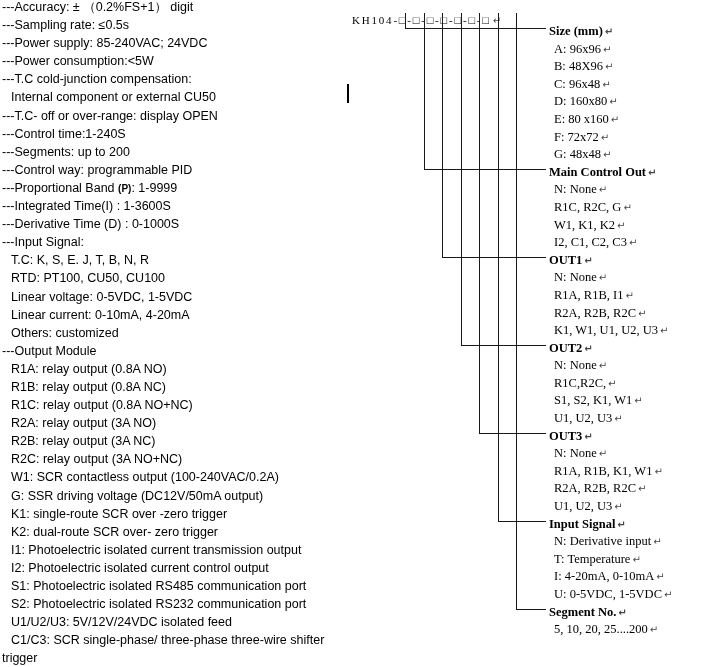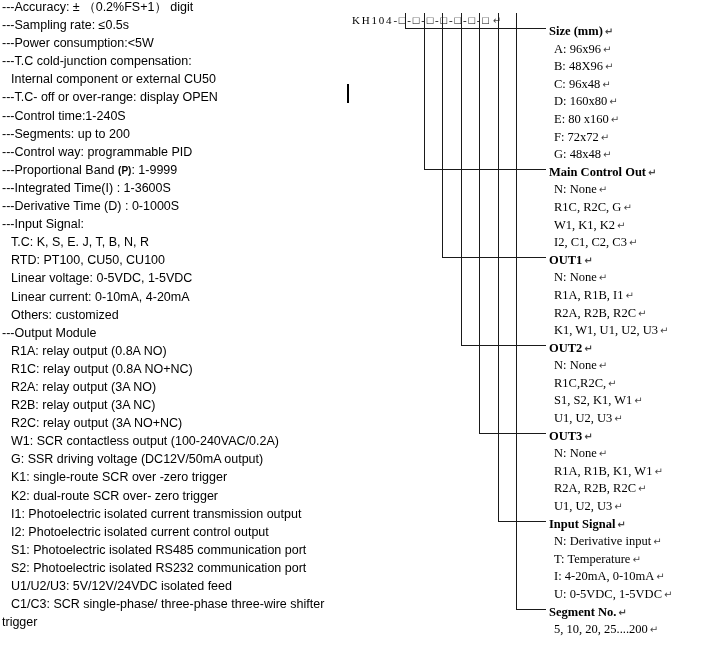--- a/index.html
+++ b/index.html
@@ -37,38 +37,40 @@
   }
   
   .caret{position:absolute;left:347px;top:84px;width:2px;height:19px;background:#000;}
 </style>
 </head>
 <body>
 
 <div class="specs" id="specs-panel">
     <div class="line"><span class="r">---</span><span class="b">Accuracy</span><span class="r">: ± （0.2%FS+1） digit</span></div>
     <div class="line"><span class="r">---</span><span class="b">Sampling rate</span><span class="r">: ≤0.5s</span></div>
+    <div class="line"><span class="r">---</span><span class="b">Power supply:</span><span class="r"> 85-240VAC; 24VDC</span></div>
     <div class="line"><span class="r">---</span><span class="b">Power consumption:</span><span class="r">&lt;5W</span></div>
     <div class="line"><span class="r">---</span><span class="b">T.C cold-junction compensation:</span></div>
     <div class="line ind"><span class="r">Internal component or external CU50</span></div>
     <div class="line"><span class="r">---</span><span class="b">T.C- off or over-range:</span><span class="r"> display OPEN</span></div>
     <div class="line"><span class="r">---</span><span class="b">Control time</span><span class="r">:1-240S</span></div>
     <div class="line"><span class="r">---</span><span class="b">Segments</span><span class="r">: </span><span class="b">up</span><span class="r"> to 200</span></div>
     <div class="line"><span class="r">---</span><span class="b">Control way</span><span class="r">: programmable PID</span></div>
     <div class="line"><span class="r">---</span><span class="b">Proportional Band </span><span class="bs">(P)</span><span class="r">: 1-9999</span></div>
     <div class="line"><span class="r">---</span><span class="b">Integrated Time</span><span class="r">(I) : 1-3600S</span></div>
     <div class="line"><span class="r">---</span><span class="b">Derivative Time</span><span class="r"> (D) : 0-1000S</span></div>
     <div class="line"><span class="r">---</span><span class="b">Input Signal</span><span class="r">:</span></div>
     <div class="line ind"><span class="r">T.C: K, S, E. J, T, B, N, R</span></div>
     <div class="line ind"><span class="r">RTD: PT100, CU50, CU100</span></div>
     <div class="line ind"><span class="r">Linear voltage: 0-5VDC, 1-5VDC</span></div>
     <div class="line ind"><span class="r">Linear current: 0-10mA, 4-20mA</span></div>
     <div class="line ind"><span class="r">Others: customized</span></div>
     <div class="line"><span class="r">---</span><span class="b">Output Module</span></div>
     <div class="line ind"><span class="r">R1A: relay output (0.8A NO)</span></div>
+    <div class="line ind"><span class="r">R1B: relay output (0.8A NC)</span></div>
     <div class="line ind"><span class="r">R1C: relay output (0.8A NO+NC)</span></div>
     <div class="line ind"><span class="r">R2A: relay output (3A NO)</span></div>
     <div class="line ind"><span class="r">R2B: relay output (3A NC)</span></div>
     <div class="line ind"><span class="r">R2C: relay output (3A NO+NC)</span></div>
     <div class="line ind"><span class="r">W1: SCR contactless output (100-240VAC/0.2A)</span></div>
     <div class="line ind"><span class="r">G: SSR driving voltage (DC12V/50mA output)</span></div>
     <div class="line ind"><span class="r">K1: single-route SCR over -zero trigger</span></div>
     <div class="line ind"><span class="r">K2: dual-route SCR over- zero trigger</span></div>
     <div class="line ind"><span class="r">I1: Photoelectric isolated current transmission output</span></div>
     <div class="line ind"><span class="r">I2: Photoelectric isolated current control output</span></div>

